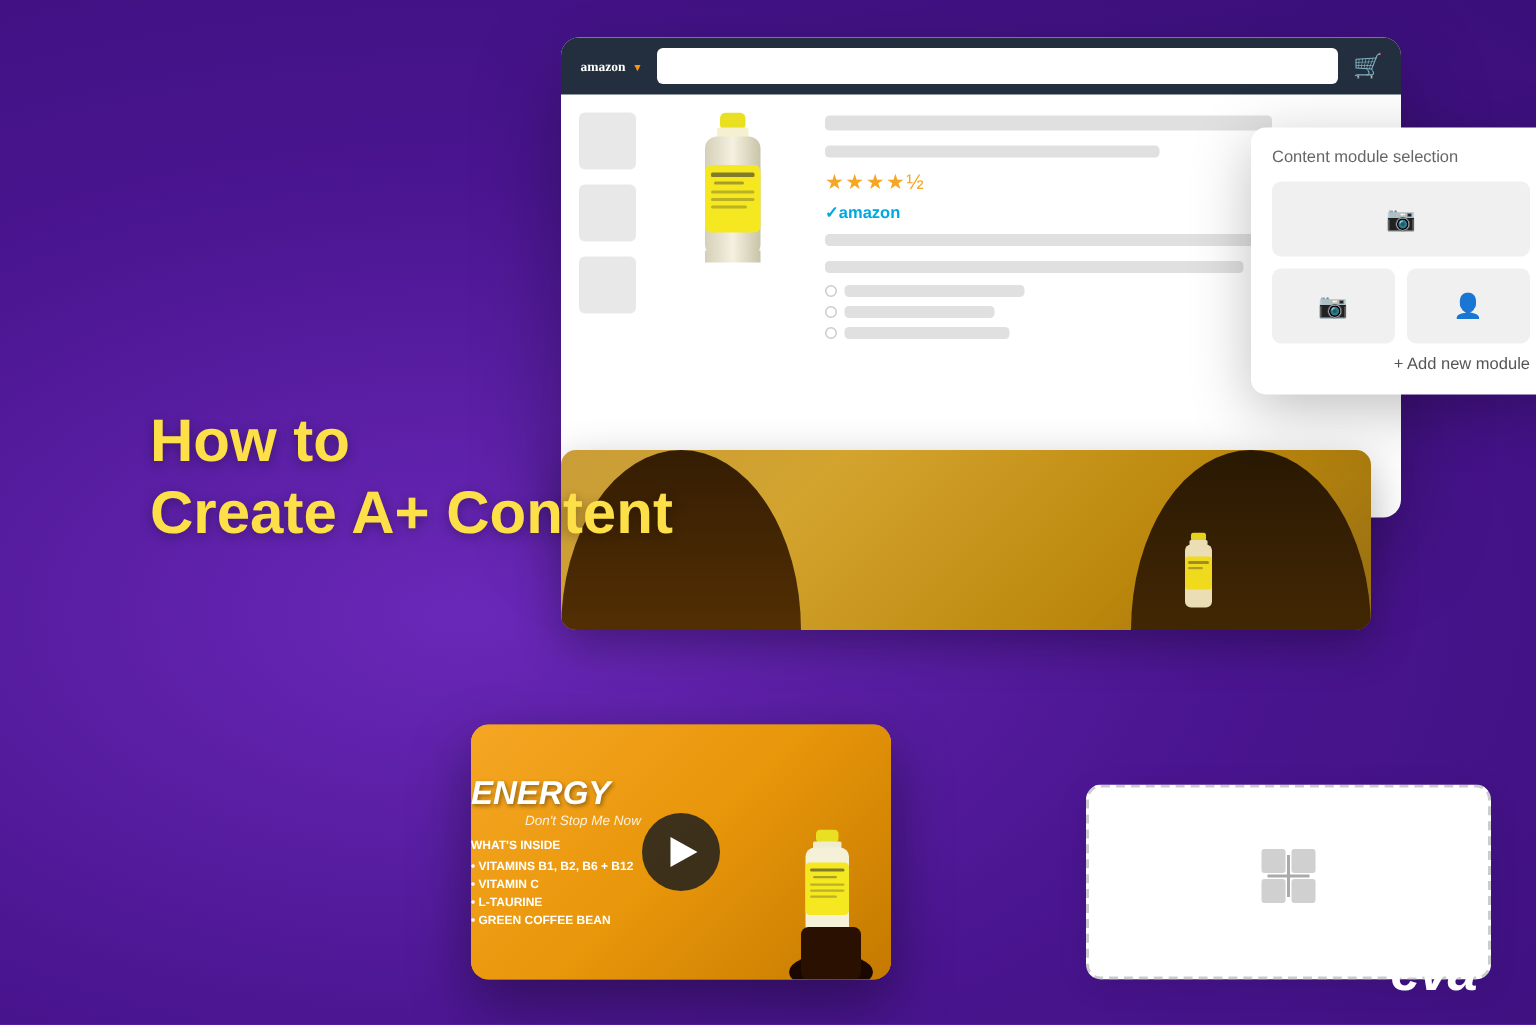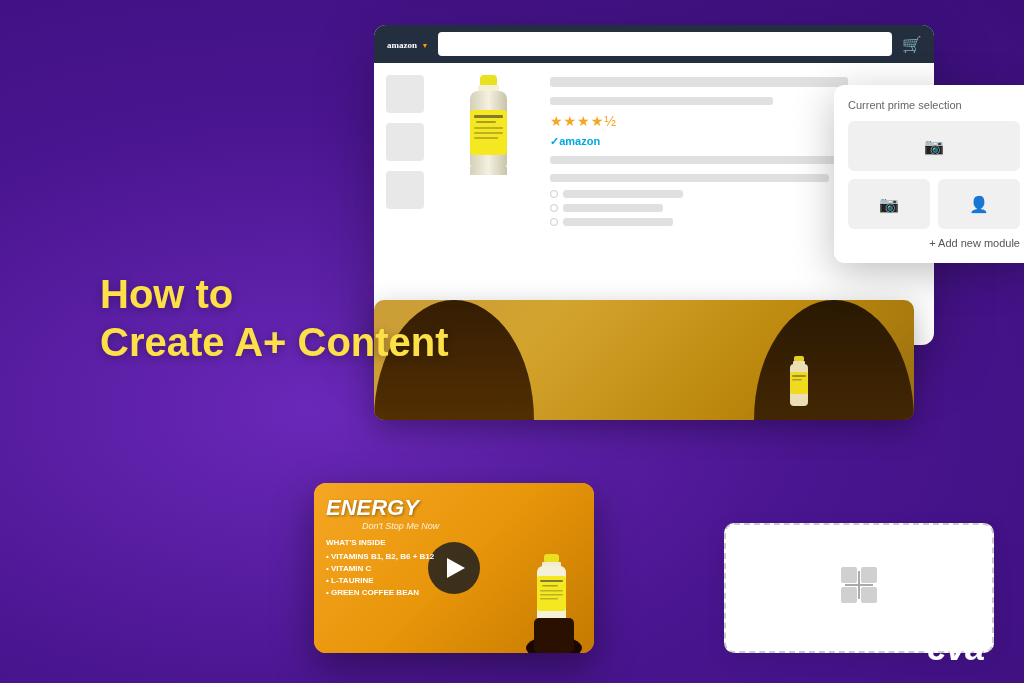--- a/index.html
+++ b/index.html
@@ -285,22 +285,21 @@
       z-index: 15;
     }
 
     .video-card-content {
       width: 100%;
       height: 100%;
       background: linear-gradient(135deg, #f5a623 0%, #e8960a 50%, #c47a00 100%);
       position: relative;
       display: flex;
       flex-direction: column;
-      justify-content: flex-start;
-      padding: 12px;
+      justify-content: center;
     }
 
     .video-energy-title {
       color: white;
       font-size: 22px;
       font-weight: 900;
       font-style: italic;
       text-shadow: 1px 1px 3px rgba(0,0,0,0.4);
     }
 
@@ -472,21 +471,21 @@
         </div>
         <div class="detail-check">
           <div class="check-circle"></div>
           <div class="detail-line" style="width:110px;margin:0;"></div>
         </div>
       </div>
     </div>
   </div>
 
   <div class="module-panel">
-    <div class="module-panel-title">Current prime selection</div>
+    <div class="module-panel-title">Content module selection</div>
     <div class="module-grid">
 
       <div class="module-cell wide">
         <span class="module-icon">📷</span>
       </div>
 
       <div class="module-cell">
         <span class="module-icon">📷</span>
       </div>
       <div class="module-cell">

